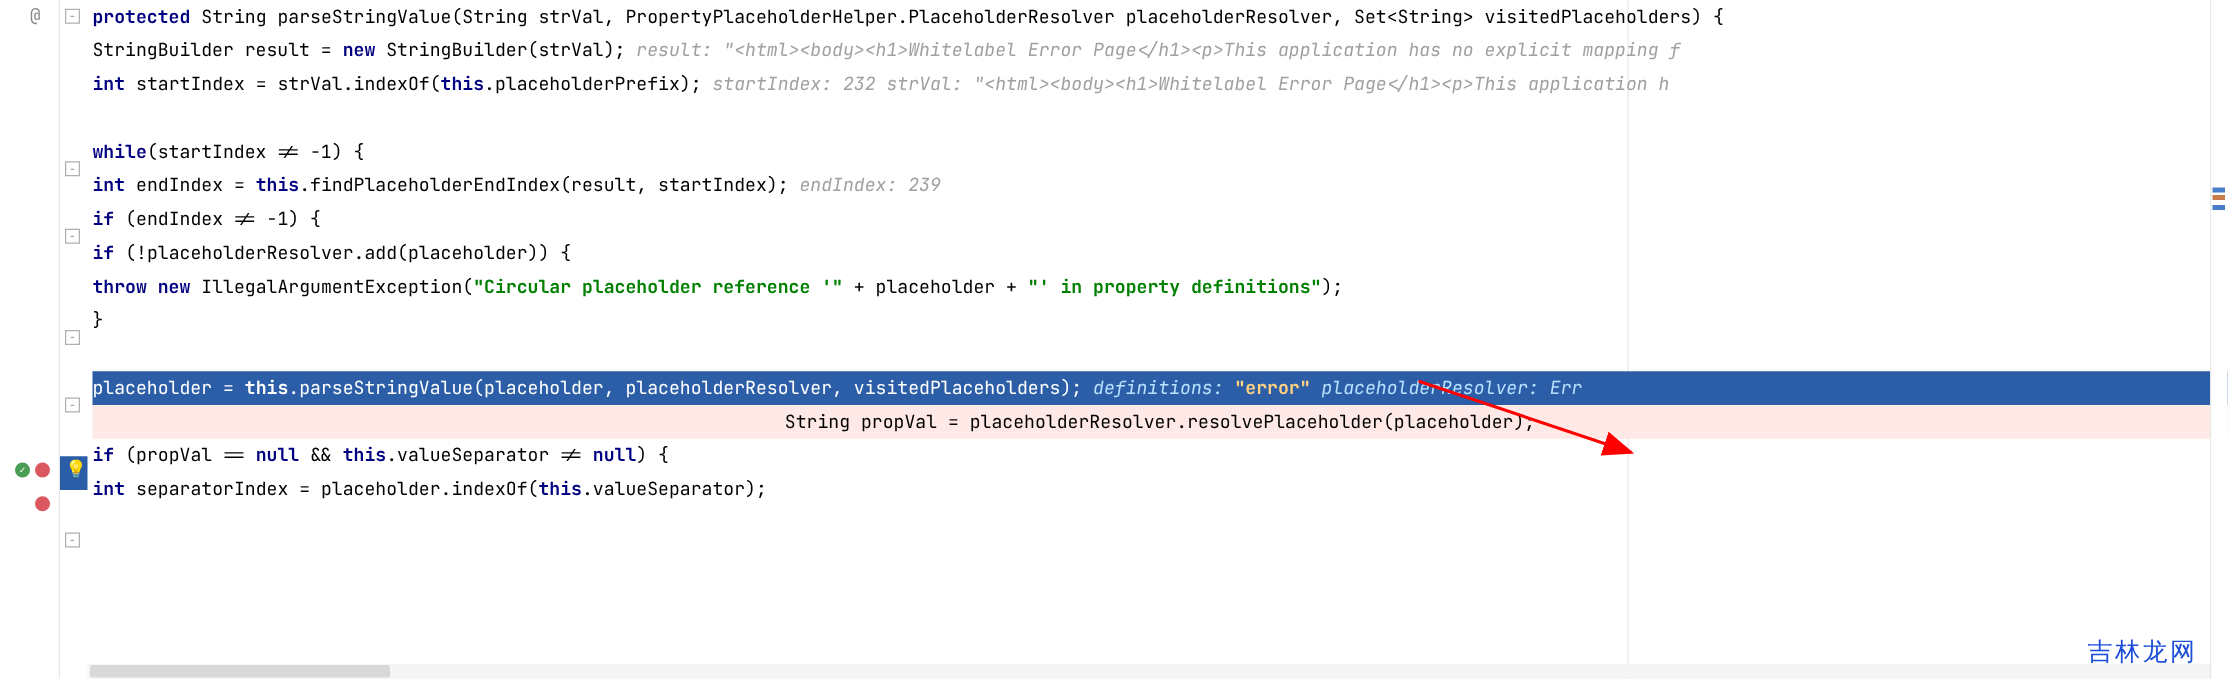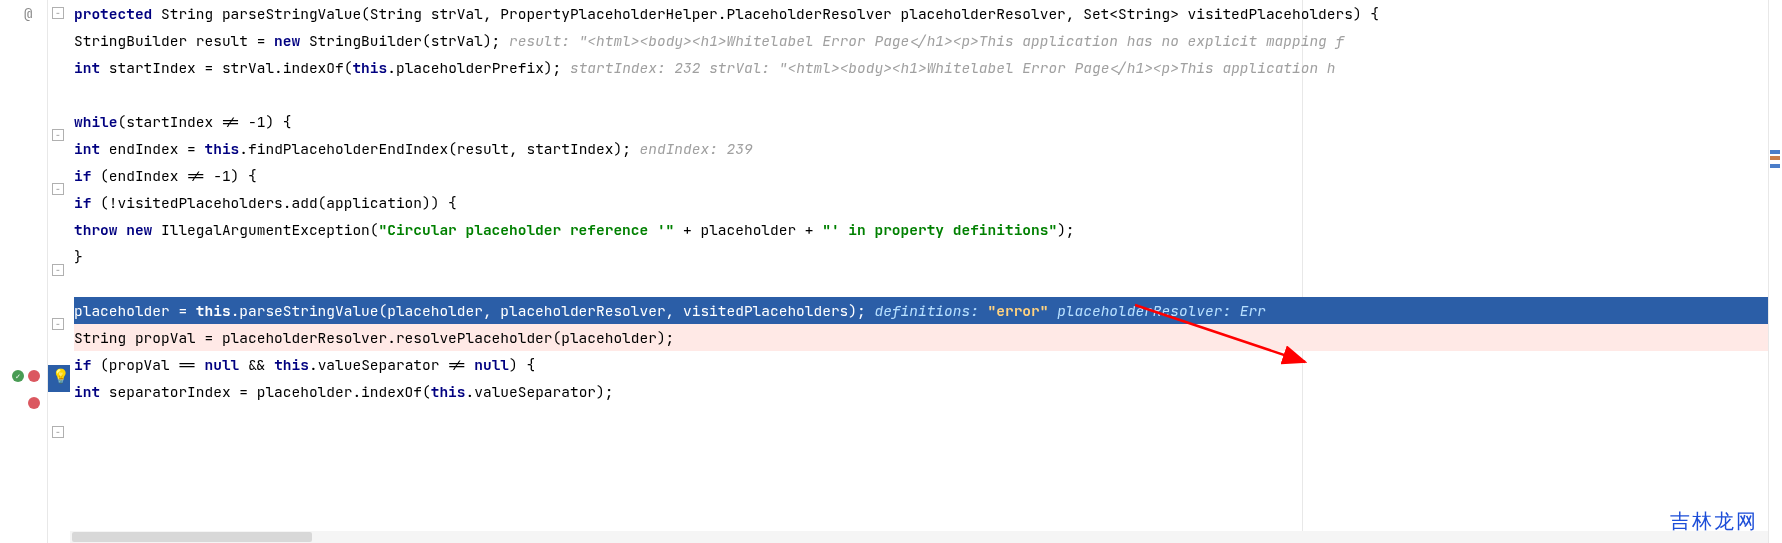--- a/index.html
+++ b/index.html
@@ -44,21 +44,21 @@
   .kw { color: #000080; font-weight: bold; text-align: right; }
   .str { color: #008000; font-weight: bold; }
   .inlay { color: #a0a0a0; font-style: italic; }
   .inlay-sel { color: #b8e0ff; font-style: italic; }
   .sel-line {
     background: #2b5ea7;
     color: #ffffff;
   }
   .sel-line .kw { color: #ffffff; }
   .sel-str { color: #ffd27f; font-weight: bold; }
-  .hl-line { background: #ffe9e6; }
+  .hl-line { background: #ffe9e6; text-align: center; }
   .fold-btn {
     position: absolute;
     width: 12px;
     height: 12px;
     border: 1px solid #b0b0b0;
     background: #ffffff;
     display: flex;
     align-items: center;
     justify-content: center;
     font-size: 9px;
@@ -193,21 +193,21 @@
     <div class="line"></div>
 
     <div class="line"><span>        </span><span class="kw">while</span><span>(startIndex != -1) {</span></div>
 
     <div class="line"><span>            </span><span class="kw">int</span><span> endIndex = </span><span class="kw">this</span><span>.findPlaceholderEndIndex(result, startIndex);</span><span class="inlay">  endIndex: 239</span></div>
 
     <div class="line"><span>            </span><span class="kw">if</span><span> (endIndex != -1) {</span></div>
 
 
 
-    <div class="line"><span>                </span><span class="kw">if</span><span> (!visitedPlaceholders.add(application)) {</span></div>
+    <div class="line"><span>                </span><span class="kw">if</span><span> (!placeholderResolver.add(placeholder)) {</span></div>
 
     <div class="line"><span>                    </span><span class="kw">throw new</span><span> IllegalArgumentException(</span><span class="str">"Circular placeholder reference '"</span><span> + placeholder + </span><span class="str">"' in property definitions"</span><span>);</span></div>
 
     <div class="line"><span>                }</span></div>
 
     <div class="line"></div>
 
     <div class="line sel-line"><span>                placeholder = </span><span class="kw">this</span><span>.parseStringValue(placeholder, placeholderResolver, visitedPlaceholders);</span><span class="inlay-sel">  definitions: </span><span class="sel-str">"error"</span><span class="inlay-sel">  placeholderResolver: Err</span></div>
 
     <div class="line hl-line"><span>                String propVal = placeholderResolver.resolvePlaceholder(placeholder);</span></div>

